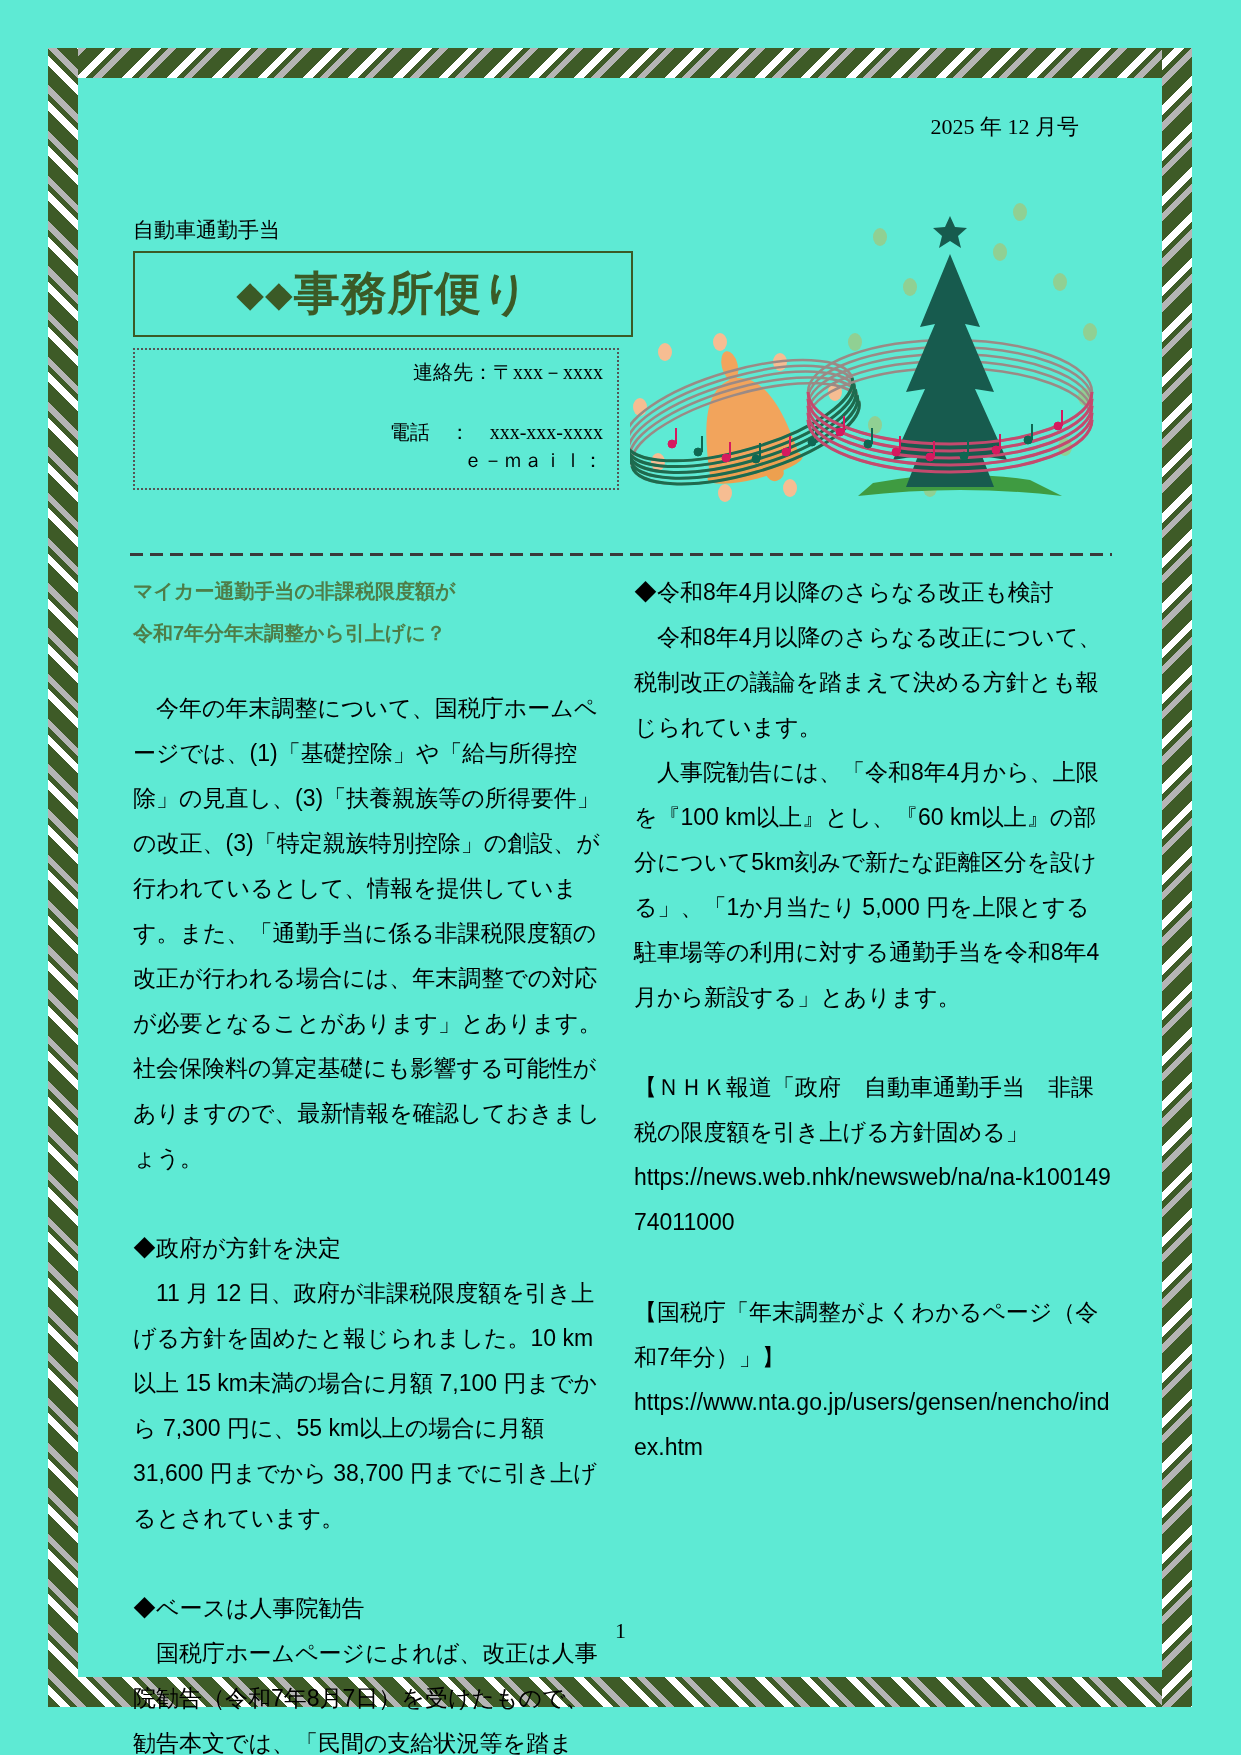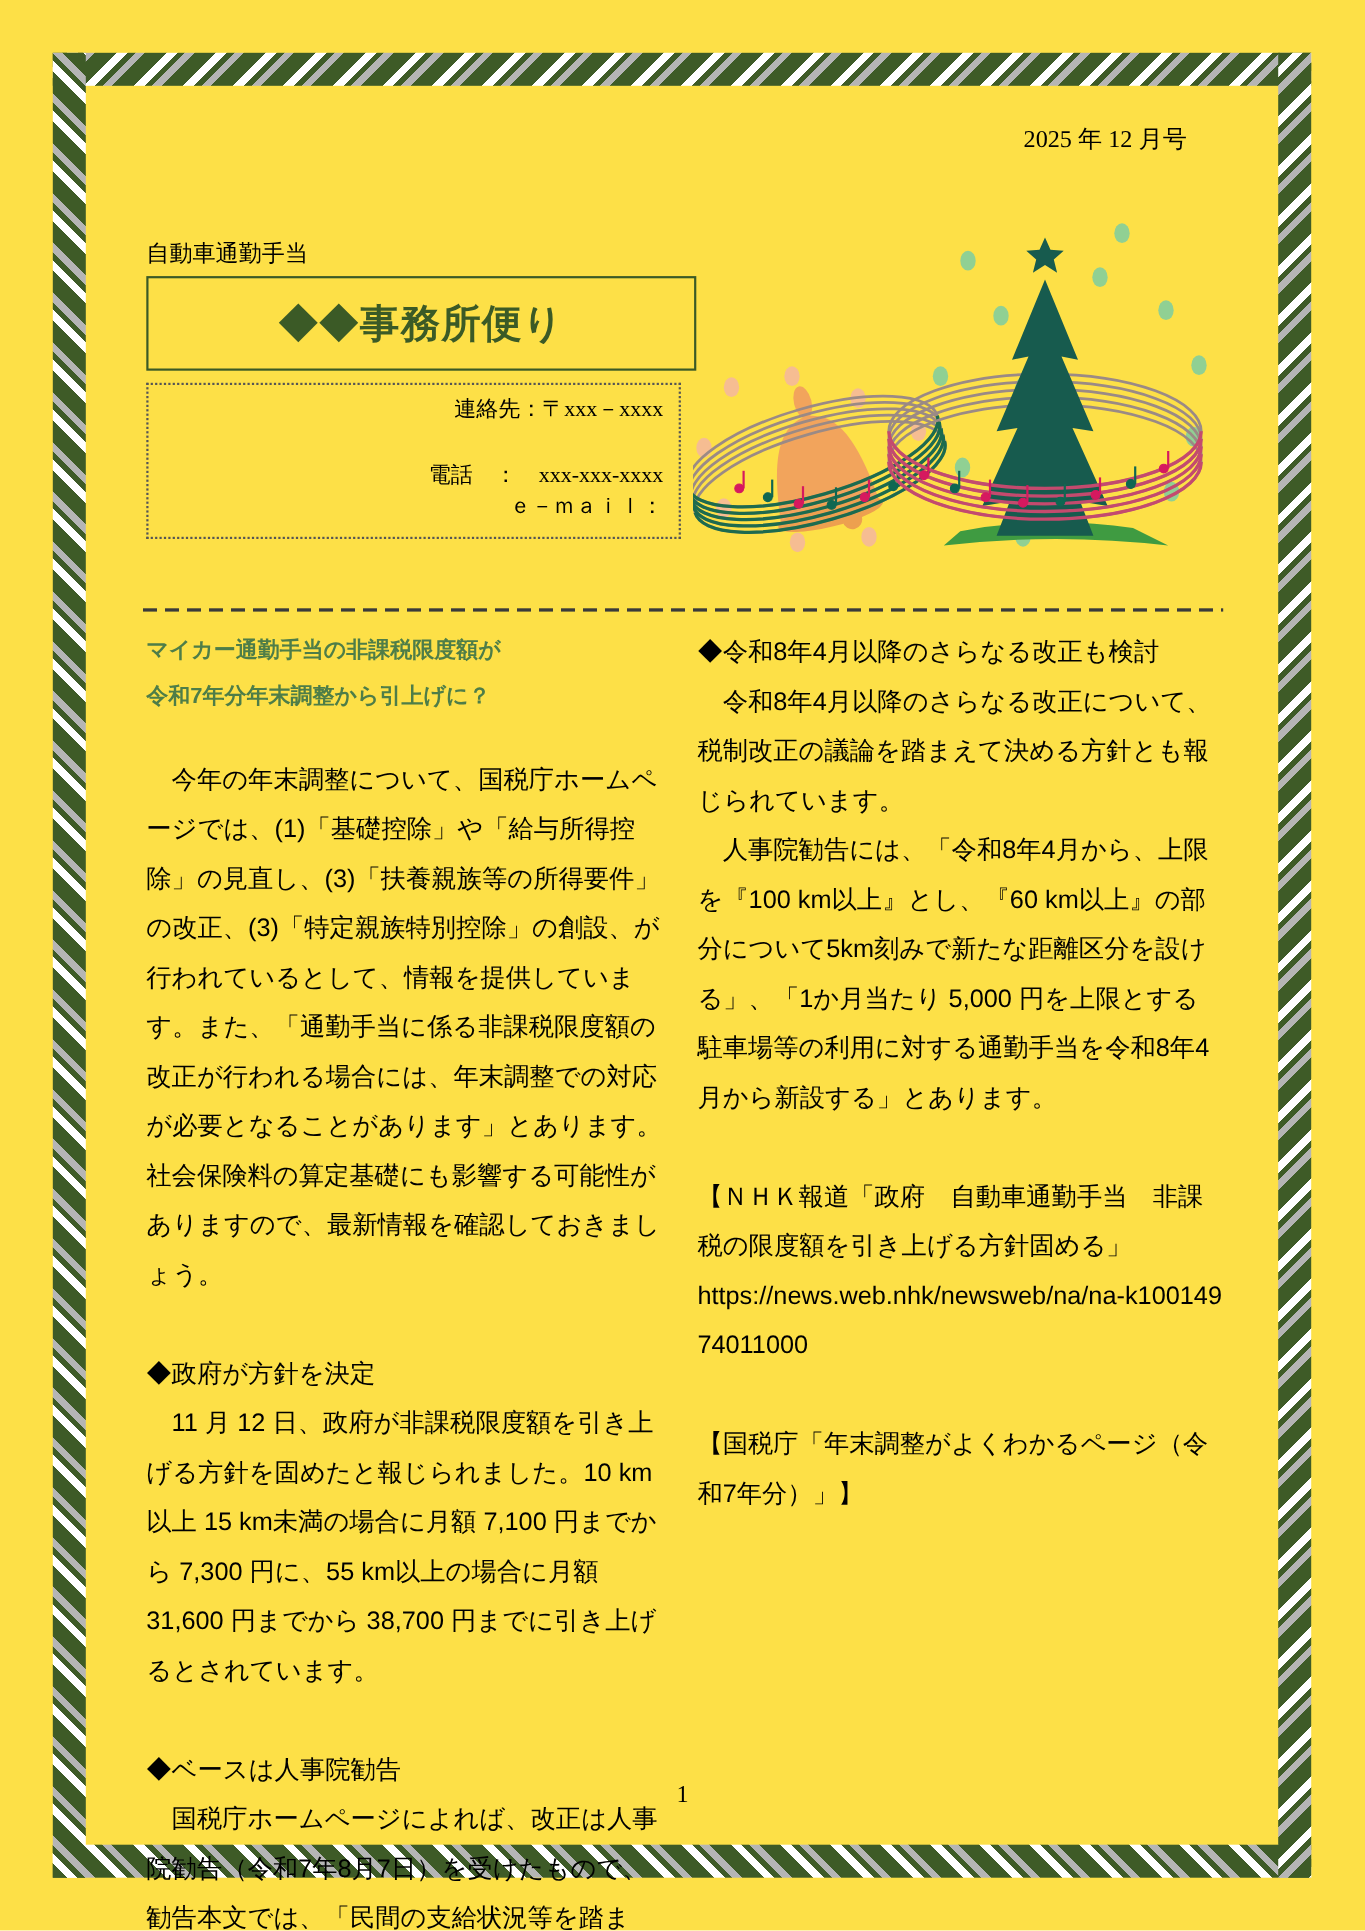--- a/index.html
+++ b/index.html
@@ -1,16 +1,16 @@
 <!DOCTYPE html>
 <html><head>
 <meta charset="utf-8">
 <style>
   html,body{margin:0;padding:0;background:#ffffff;}
-  .page{position:relative;width:1241px;height:1755px;background:#fde047;
+  .page{position:relative;width:1241px;height:1755px;background:#5eead4;
         font-family:"Liberation Sans",sans-serif;color:#000;overflow:hidden;}
 
   
   .border-frame{position:absolute;left:48px;top:48px;width:1144px;height:1659px;}
   .edge{position:absolute;}
   .edge-top{left:0;top:0;right:0;height:30px;
     background:repeating-linear-gradient(135deg,#3e5b27 0 9px,#ffffff 9px 16px,#3e5b27 16px 21px,#b5b5b5 21px 27px,#3e5b27 27px 32px);}
   .edge-bottom{left:0;bottom:0;right:0;height:30px;
     background:repeating-linear-gradient(45deg,#3e5b27 0 9px,#ffffff 9px 16px,#3e5b27 16px 21px,#b5b5b5 21px 27px,#3e5b27 27px 32px);}
   .edge-left{left:0;top:0;bottom:0;width:30px;
@@ -18,21 +18,21 @@
   .edge-right{right:0;top:0;bottom:0;width:30px;
     background:repeating-linear-gradient(135deg,#3e5b27 0 9px,#ffffff 9px 16px,#3e5b27 16px 21px,#b5b5b5 21px 27px,#3e5b27 27px 32px);}
 
   .issue-date{position:absolute;top:112px;left:400px;right:162px;text-align:right;
     font-family:"Liberation Serif",serif;font-size:22px;}
   .qualification{position:absolute;top:216px;left:133px;
     font-family:"Liberation Serif",serif;font-size:21px;}
 
   .title-box{position:absolute;left:133px;top:251px;width:500px;height:86px;
     border:2px solid #3b5a26;display:flex;align-items:center;justify-content:center;box-sizing:border-box;}
-  .title-text{font-family:Liberation Sans, sans-serif;font-size:36px;font-weight:600;
+  .title-text{font-family:Liberation Mono, monospace;font-size:46px;font-weight:600;
     color:#3b5a26;letter-spacing:1px;white-space:nowrap;}
 
   .contact-box{position:absolute;left:133px;top:348px;width:486px;height:142px;
     border:2px dotted #555;box-sizing:border-box;padding:8px 14px;
     font-family:"Liberation Serif",serif;font-size:20px;line-height:28px;text-align:right;}
   .contact-gap{height:32px;}
 
   .illustration{position:absolute;left:630px;top:192px;width:470px;height:310px;}
 
   .separator{position:absolute;left:130px;top:553px;width:982px;height:3px;
@@ -231,18 +231,19 @@
     <div class="blank"></div>
 
     <div class="ref">
       <p class="body">【ＮＨＫ報道「政府　自動車通勤手当　非課税の限度額を引き上げる方針固める」</p>
       <p class="body url">https://news.web.nhk/newsweb/na/na-k10014974011000</p>
     </div>
     <div class="blank"></div>
 
     <div class="ref">
       <p class="body">【国税庁「年末調整がよくわかるページ（令和7年分）」】</p>
+      <p class="body url">https://www.nta.go.jp/users/gensen/nencho/index.htm</p>
     </div>
   </div>
 
   <div class="page-number">1</div>
 
 </div>
 
 </body></html>

